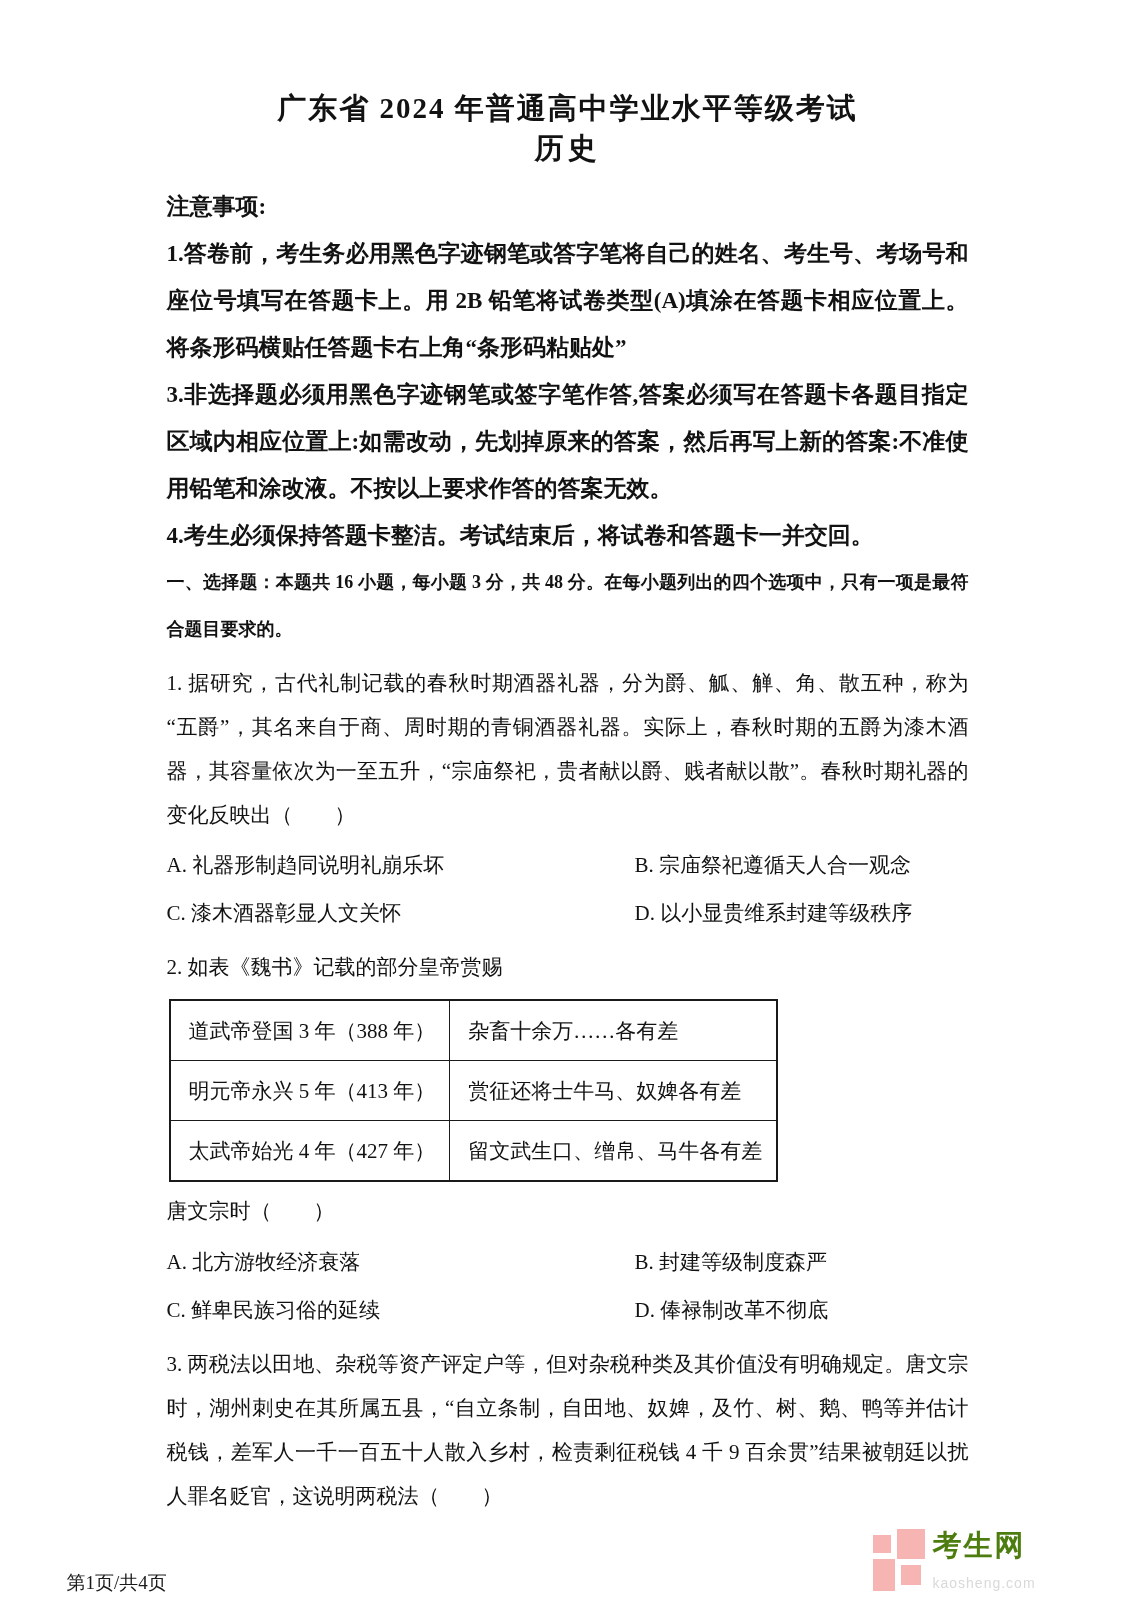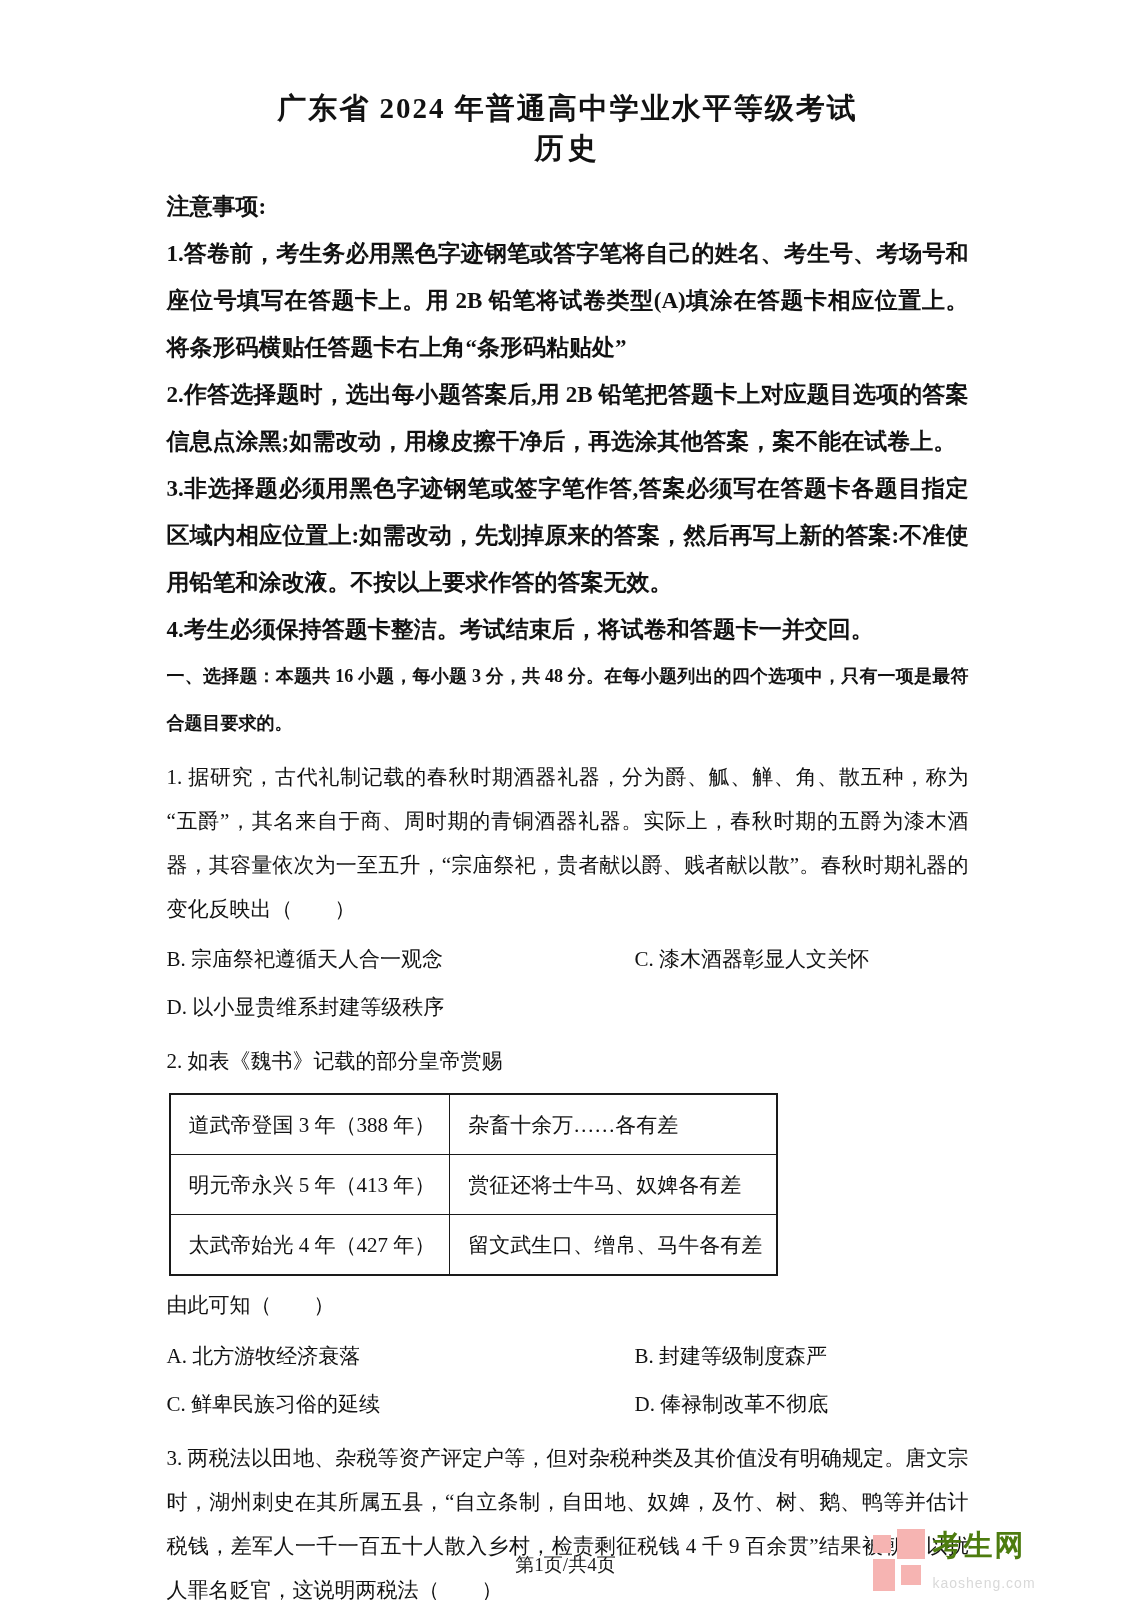--- a/index.html
+++ b/index.html
@@ -77,22 +77,21 @@
   .reward-table td:first-child{width:238px;}
   .reward-table td:last-child{width:278px;}
   .followup{
     font-size:21px;
     line-height:46px;
     margin-top:6px;
   }
   .footer{
     position:absolute;
     left:0;right:0;
-    bottom:22px;
-    text-align:center;
+    bottom:4px;
     font-size:19px;
     color:#1a1a1a;
   }
   .watermark{
     position:absolute;
     right:22px;
     bottom:8px;
     width:170px;
     height:64px;
     display:flex;
@@ -119,28 +118,28 @@
 </head>
 <body>
 
 <div class="page">
 
   <div class="title">广东省 2024 年普通高中学业水平等级考试</div>
   <div class="subtitle">历史</div>
 
   <div class="notice-heading">注意事项:</div>
   <div class="notice-item">1.答卷前，考生务必用黑色字迹钢笔或答字笔将自己的姓名、考生号、考场号和座位号填写在答题卡上。用 2B 铅笔将试卷类型(A)填涂在答题卡相应位置上。将条形码横贴任答题卡右上角“条形码粘贴处”</div>
-  <div class="notice-item">2.作答选择题时，选出每小题答案后,用 2B 铅笔把答题卡上对应题目选项的答案信息点涂黑;如需改动，用橡皮擦干净后，再选涂其他答案，案不能在试卷上。</div>
   <div class="notice-item">3.非选择题必须用黑色字迹钢笔或签字笔作答,答案必须写在答题卡各题目指定区域内相应位置上:如需改动，先划掉原来的答案，然后再写上新的答案:不准使用铅笔和涂改液。不按以上要求作答的答案无效。</div>
   <div class="notice-item">4.考生必须保持答题卡整洁。考试结束后，将试卷和答题卡一并交回。</div>
 
   <div class="section-heading">一、选择题：本题共 16 小题，每小题 3 分，共 48 分。在每小题列出的四个选项中，只有一项是最符合题目要求的。</div>
 
   <div class="stem">1. 据研究，古代礼制记载的春秋时期酒器礼器，分为爵、觚、觯、角、散五种，称为“五爵”，其名来自于商、周时期的青铜酒器礼器。实际上，春秋时期的五爵为漆木酒器，其容量依次为一至五升，“宗庙祭祀，贵者献以爵、贱者献以散”。春秋时期礼器的变化反映出（　　）</div>
   <div class="options">
+    <div>A. 礼器形制趋同说明礼崩乐坏</div>
     <div>B. 宗庙祭祀遵循天人合一观念</div>
     <div>C. 漆木酒器彰显人文关怀</div>
     <div>D. 以小显贵维系封建等级秩序</div>
   </div>
 
   <div class="stem">2. 如表《魏书》记载的部分皇帝赏赐</div>
   <table class="reward-table">
     <tbody>
       <tr>
         <td>道武帝登国 3 年（388 年）</td>
@@ -149,21 +148,21 @@
       <tr>
         <td>明元帝永兴 5 年（413 年）</td>
         <td>赏征还将士牛马、奴婢各有差</td>
       </tr>
       <tr>
         <td>太武帝始光 4 年（427 年）</td>
         <td>留文武生口、缯帛、马牛各有差</td>
       </tr>
     </tbody>
   </table>
-  <div class="followup">由此可知（　　）</div>
+  <div class="followup">唐文宗时（　　）</div>
   <div class="options">
     <div>A. 北方游牧经济衰落</div>
     <div>B. 封建等级制度森严</div>
     <div>C. 鲜卑民族习俗的延续</div>
     <div>D. 俸禄制改革不彻底</div>
   </div>
 
   <div class="stem">3. 两税法以田地、杂税等资产评定户等，但对杂税种类及其价值没有明确规定。唐文宗时，湖州刺史在其所属五县，“自立条制，自田地、奴婢，及竹、树、鹅、鸭等并估计税钱，差军人一千一百五十人散入乡村，检责剩征税钱 4 千 9 百余贯”结果被朝廷以扰人罪名贬官，这说明两税法（　　）</div>
 
   <div class="footer">第1页/共4页</div>

